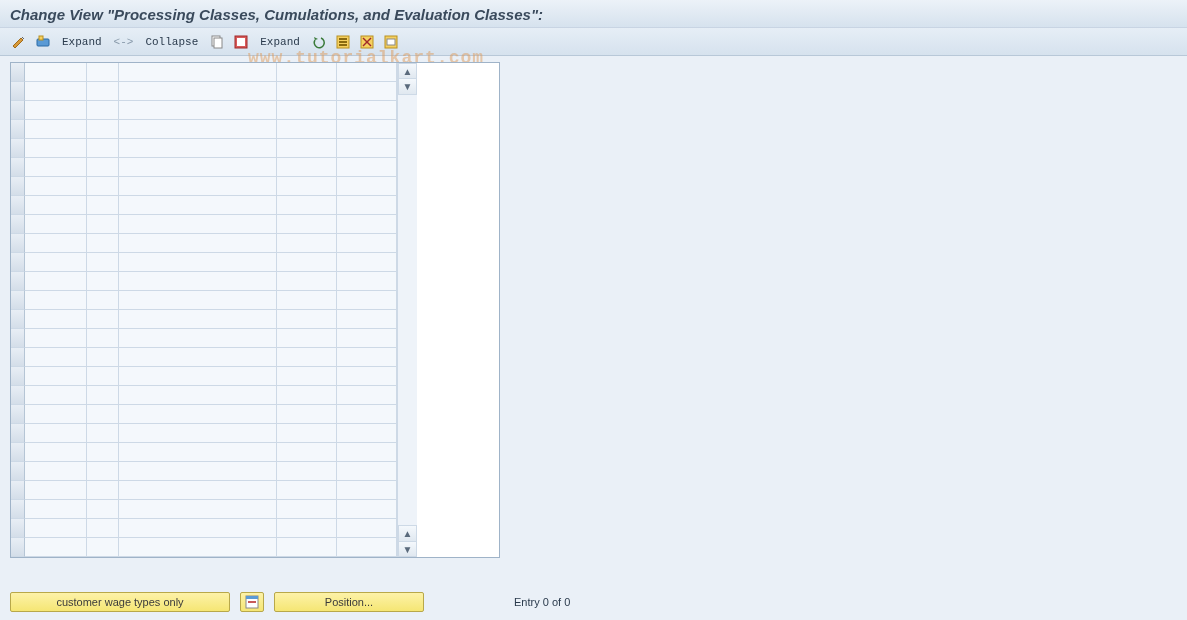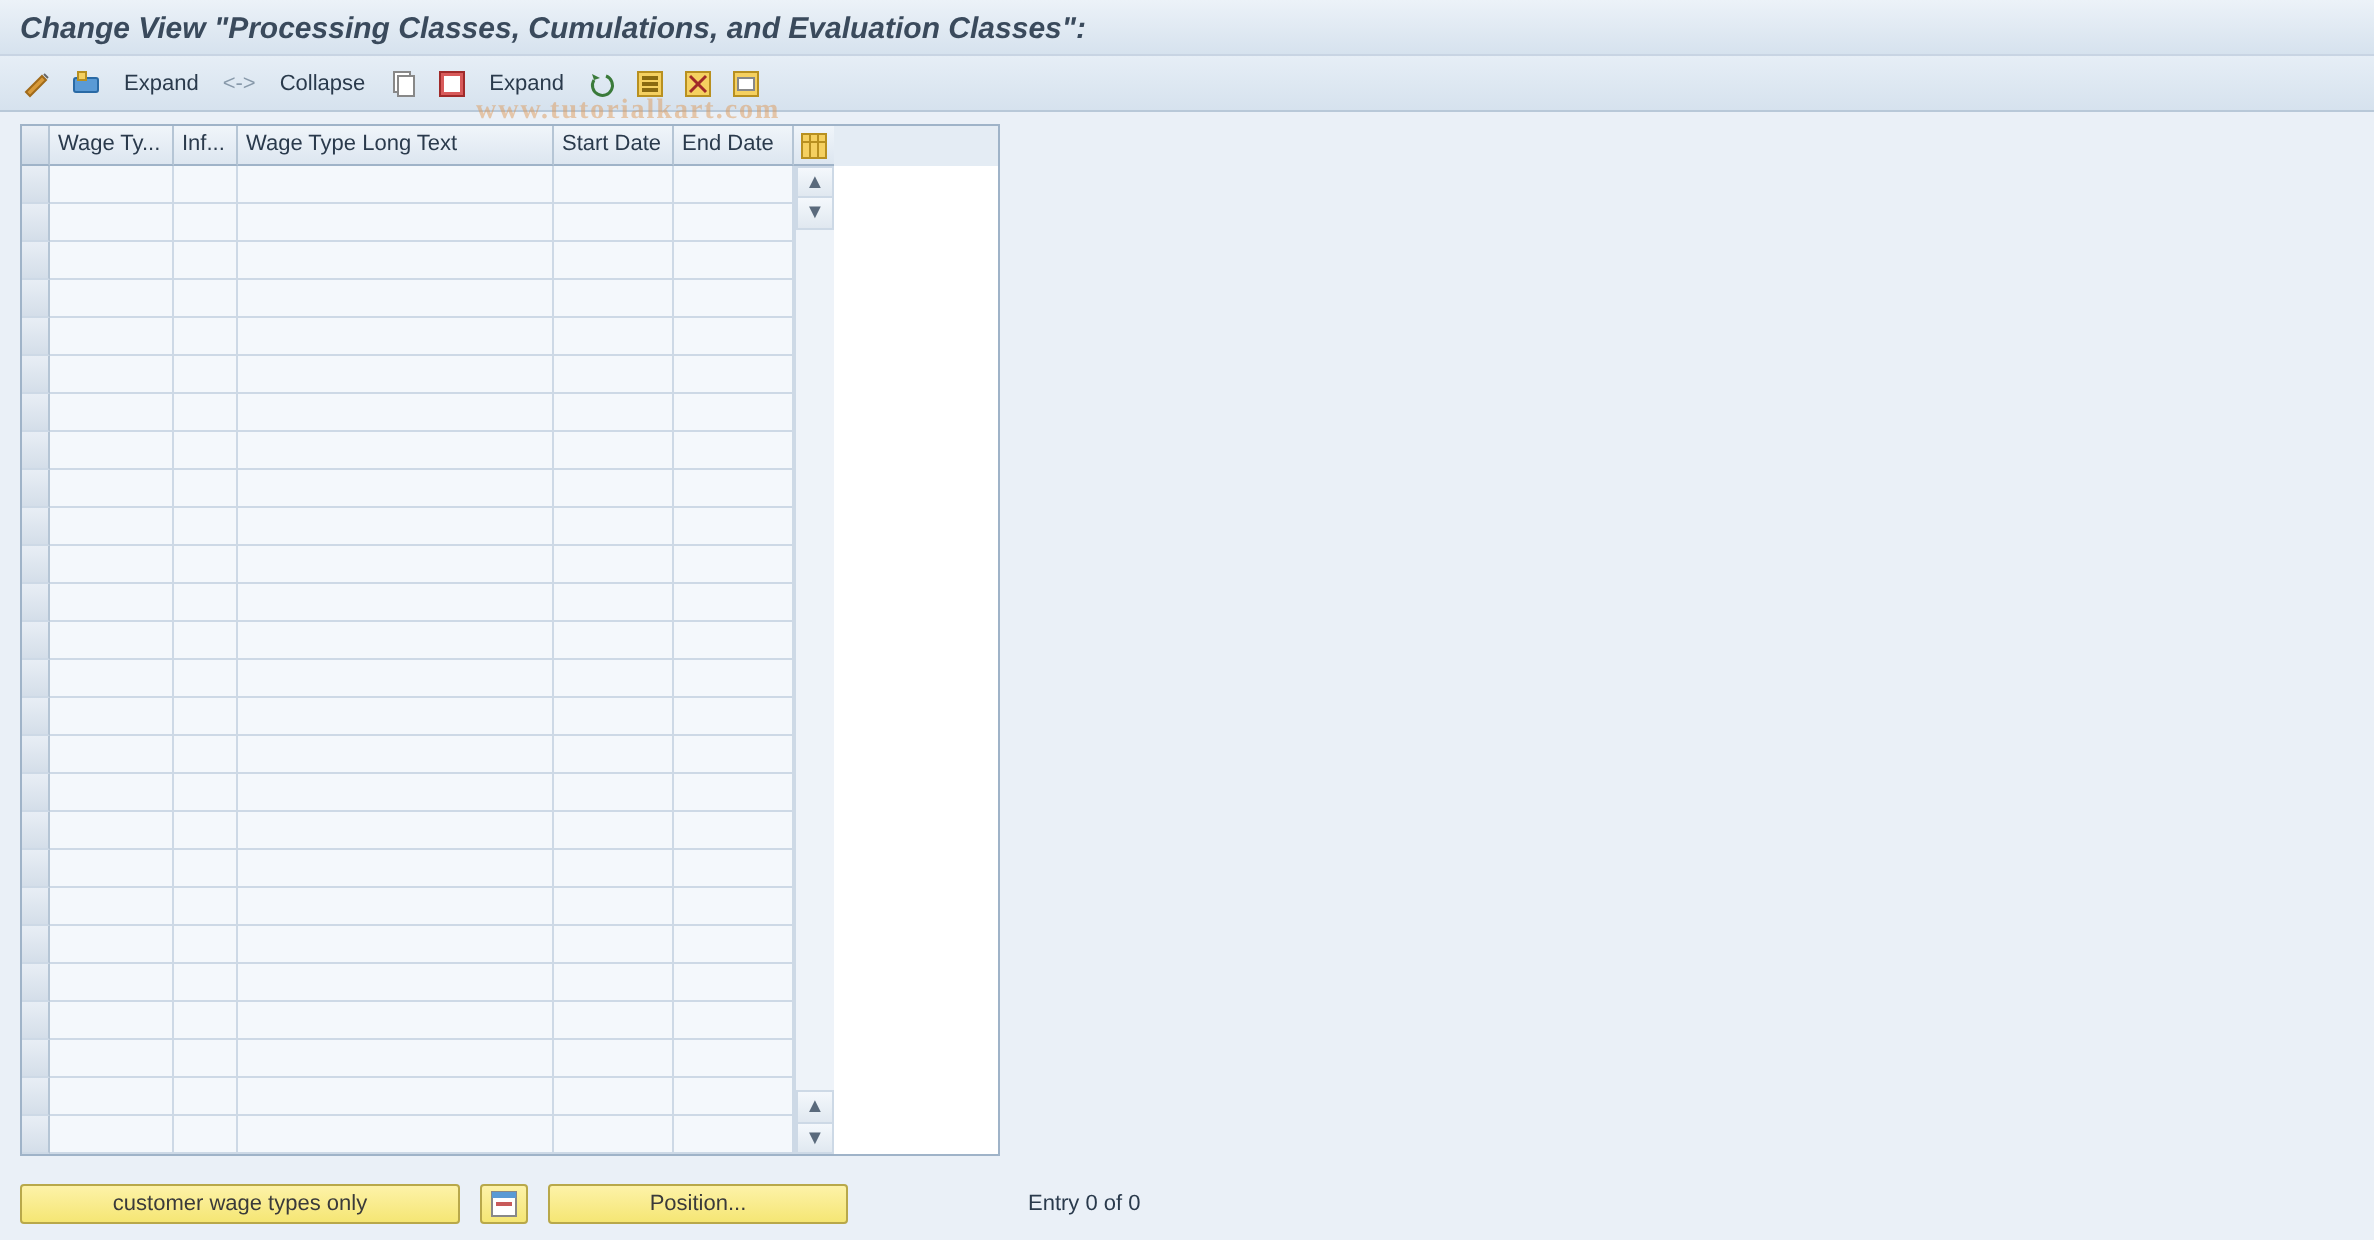--- a/index.html
+++ b/index.html
@@ -24,20 +24,21 @@
       color: #3a4a5c;
     }
     .toolbar {
       background: linear-gradient(#e6eef6, #d6e2ee);
       padding: 4px 10px;
       display: flex;
       align-items: center;
       gap: 6px;
       border-bottom: 1px solid #b8c8d8;
       height: 28px;
+      font-family: Liberation Mono, monospace;
     }
     .tb-icon {
       width: 18px;
       height: 18px;
       display: inline-flex;
       align-items: center;
       justify-content: center;
       cursor: pointer;
       border: 1px solid transparent;
     }
@@ -148,27 +149,27 @@
       justify-content: center;
       cursor: pointer;
     }
     .entry-text {
       color: #2a3a4c;
       margin-left: 80px;
     }
     .watermark {
       position: absolute;
       top: 48px;
-      left: 238px;
-      font-size: 14px;
+      left: 248px;
+      font-size: 18px;
       color: rgba(222, 154, 90, 0.5);
       font-weight: 600;
       letter-spacing: 1px;
       pointer-events: none;
-      font-family: Liberation Serif, serif;
+      font-family: Liberation Mono, monospace;
     }
     svg { display:block; }
   </style>
 </head>
 <body>
 
 <div class="title-bar">
   <span class="title-text">Change View "Processing Classes, Cumulations, and Evaluation Classes":</span>
 </div>
 
@@ -227,36 +228,20 @@
         <rect x="2" y="2" width="12" height="12" fill="#f5d060" stroke="#b89020"></rect>
         <rect x="4" y="5" width="8" height="6" fill="#fff" stroke="#888"></rect>
       </svg>
   </span>
 </div>
 
 <div class="watermark">www.tutorialkart.com</div>
 
 <div class="content">
   <div class="grid-wrap">
-    <div class="grid-header-row">
-      <div class="gh col-sel"></div>
-      <div class="gh col-wt">Wage Ty...</div>
-      <div class="gh col-inf">Inf...</div>
-      <div class="gh col-long">Wage Type Long Text</div>
-      <div class="gh col-sd">Start Date</div>
-      <div class="gh col-ed">End Date</div>
-      <div class="settings-cell">
-        <svg width="14" height="14">
-            <rect x="1" y="1" width="12" height="12" fill="#f5d060" stroke="#b89020"></rect>
-            <line x1="5" y1="1" x2="5" y2="13" stroke="#b89020"></line>
-            <line x1="9" y1="1" x2="9" y2="13" stroke="#b89020"></line>
-            <line x1="1" y1="5" x2="13" y2="5" stroke="#b89020"></line>
-          </svg>
-      </div>
-    </div>
     <div style="display:flex;">
       <div class="grid-body" id="grid-body">
           <div class="grid-row">
             <div class="gc sel col-sel"></div>
             <div class="gc col-wt"></div>
             <div class="gc col-inf"></div>
             <div class="gc col-long"></div>
             <div class="gc col-sd"></div>
             <div class="gc col-ed"></div>
           </div>

